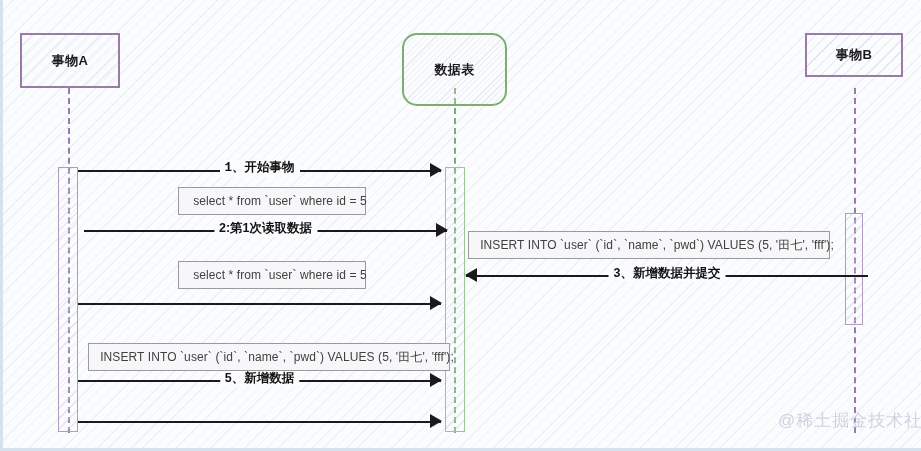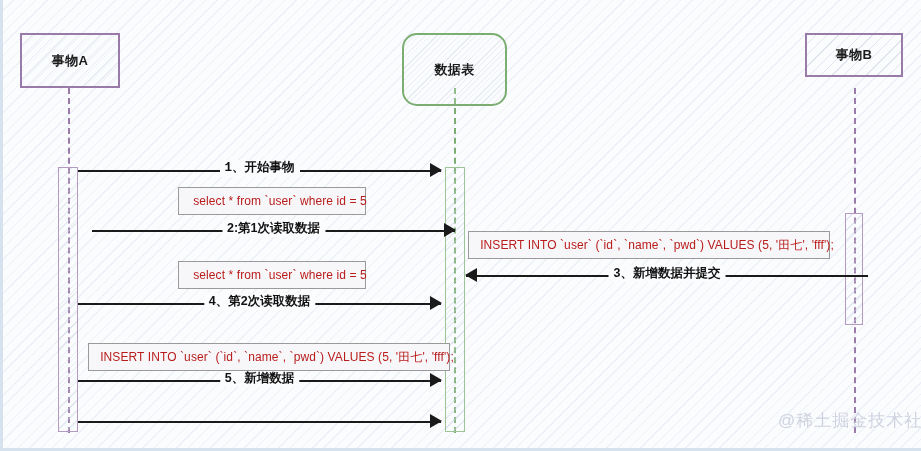--- a/index.html
+++ b/index.html
@@ -136,21 +136,21 @@
   
   .note {
     position: absolute;
     box-sizing: border-box;
     border: 1px solid #9a9a9a;
     background: #f7f7f9;
     display: flex;
     align-items: center;
     justify-content: center;
     font-size: 12px;
-    color: #b91c1c;
+    color: #404040;
     white-space: nowrap;
     letter-spacing: 0.1px;
     padding-left: 16px;
   }
 
   
   .watermark {
     position: absolute;
     font-size: 17px;
     color: #cfd2e0;
@@ -181,36 +181,35 @@
   <div class="activation act-purple" style="left:58px; top:167px; width:20px; height:265px;"></div>
   <div class="activation act-green" style="left:445px; top:167px; width:20px; height:265px;"></div>
   <div class="activation act-purple" style="left:845px; top:213px; width:18px; height:112px;"></div>
 
   <div class="msg" style="left:78px; top:162px; width:363px;font-family:Liberation Mono, monospace;">
     <div class="line"></div>
     <div class="head right"></div>
     <div class="label">1、开始事物</div>
   </div>
 
-  <div class="msg" style="left:92px; top:222px; width:363px;">
+  <div class="msg" style="left:84px; top:222px; width:363px;">
     <div class="line"></div>
     <div class="head right"></div>
     <div class="label">2:第1次读取数据</div>
   </div>
 
   <div class="msg" style="left:466px; top:267px; width:379px;padding-left:23px;">
     <div class="line"></div>
     <div class="head left"></div>
     <div class="label">3、新增数据并提交</div>
   </div>
 
   <div class="msg" style="left:78px; top:295px; width:363px;">
     <div class="line"></div>
     <div class="head right"></div>
-    <div class="label">4、第2次读取数据</div>
   </div>
 
   <div class="msg" style="left:78px; top:372px; width:363px;">
     <div class="line"></div>
     <div class="head right"></div>
     <div class="label">5、新增数据</div>
   </div>
 
   <div class="msg" style="left:78px; top:413px; width:363px;">
     <div class="line"></div>

